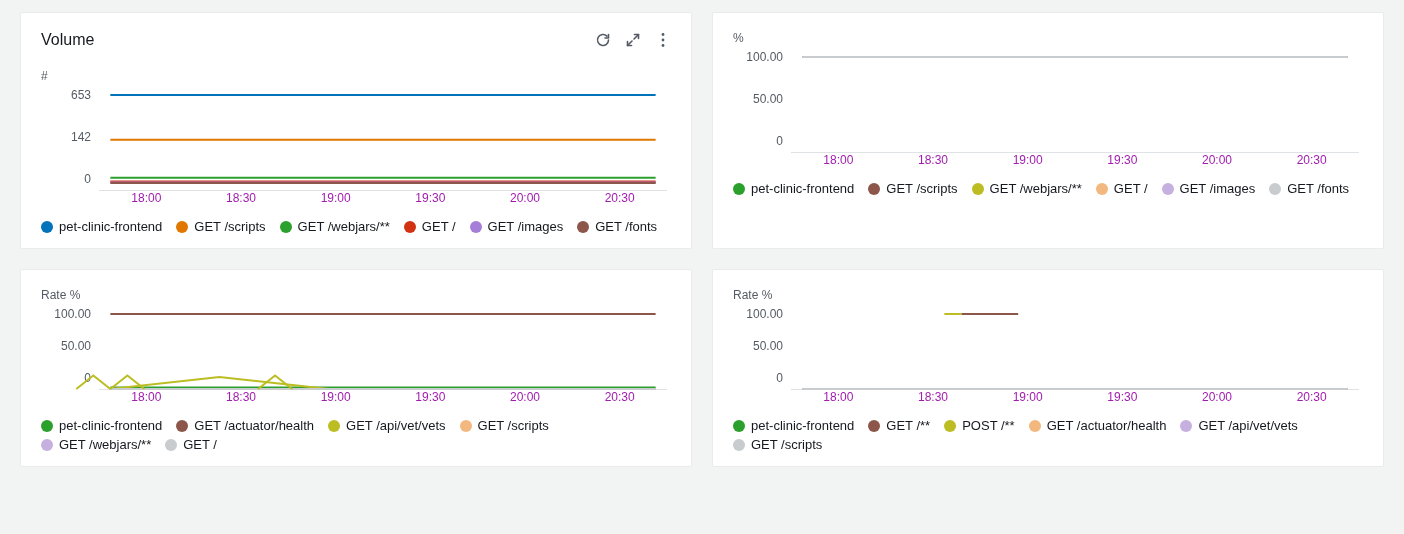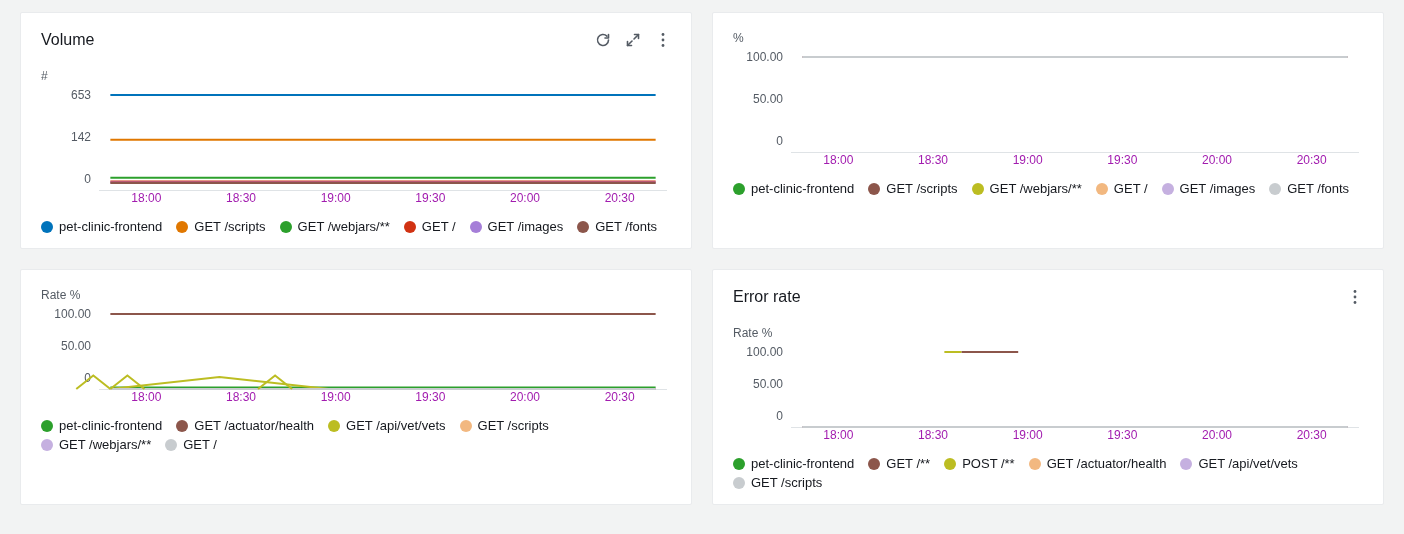--- a/index.html
+++ b/index.html
@@ -303,32 +303,20 @@
           <span class="swatch" style="background: rgb(197, 176, 224);"></span>
           <span>GET /webjars/**</span>
         </div>
         <div class="legend-item">
           <span class="swatch" style="background: rgb(200, 204, 207);"></span>
           <span>GET /</span>
         </div>
       </div>
     </div>
     <div class="card">
-      <div class="card-head">
-        <div class="card-title">Error rate</div>
-        <div class="card-actions">
-          <div class="icon-btn">
-            <svg xmlns="http://www.w3.org/2000/svg" width="4" height="16" viewBox="0 0 4 16">
-              <circle cx="2" cy="2.5" r="1.4" fill="#545b64"></circle>
-              <circle cx="2" cy="8" r="1.4" fill="#545b64"></circle>
-              <circle cx="2" cy="13.5" r="1.4" fill="#545b64"></circle>
-            </svg>
-          </div>
-        </div>
-      </div>
       <div class="unit-label">Rate %</div>
       <div class="plot" style="height: 98px;">
         <div class="y-ticks" style="bottom: 22px;">
           <div class="y-tick">100.00</div>
           <div class="y-tick">50.00</div>
           <div class="y-tick">0</div>
         </div>
         <div class="plot-area" style="height: 76px; bottom: 22px;">
           <svg class="lines" viewBox="0 0 100 76" preserveAspectRatio="none">
             <path d="M 2.00 76.00 L 21.20 76.00 L 40.40 76.00 L 59.60 76.00 L 78.80 76.00 L 98.00 76.00" stroke="#2ca02c" stroke-width="2" fill="none" vector-effect="non-scaling-stroke"></path>

